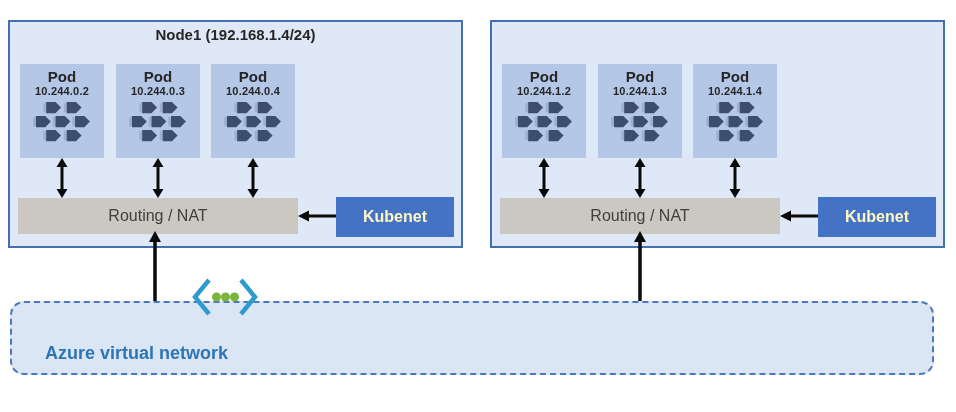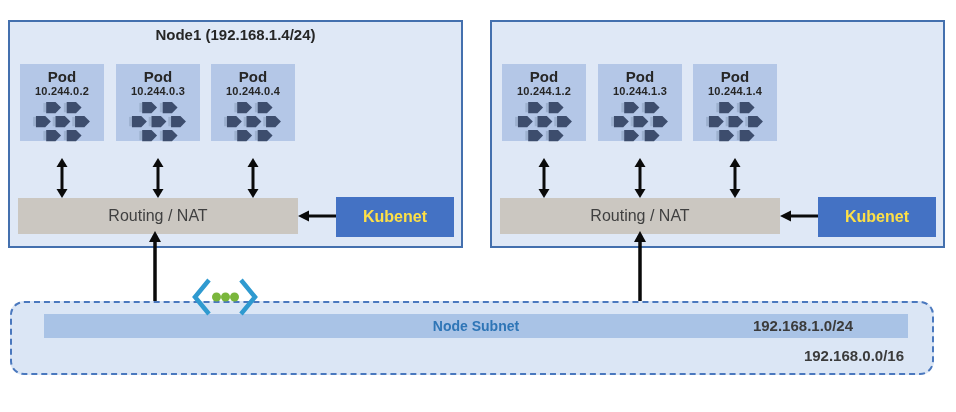--- a/index.html
+++ b/index.html
@@ -30,21 +30,21 @@
     text-align: center;
     font-size: 15px;
     font-weight: 600;
     color: var(--dark-text);
   }
   
   .pod {
     position: absolute;
     top: 42px;
     width: 84px;
-    height: 77px;
+    height: 94px;
     background: var(--pod-fill);
     text-align: center;
   }
   .pod-a { left: 10px; }
   .pod-b { left: 106px; }
   .pod-c { left: 201px; }
   .pod-label {
     margin-top: 4px;
     font-size: 15px;
     font-weight: 700;
@@ -76,21 +76,21 @@
     text-align: center;
     line-height: 36px;
     font-size: 16px;
     color: #404040;
   }
   .kubenet {
     position: absolute;
     left: 326px; top: 175px;
     width: 118px; height: 40px;
     background: var(--kubenet-fill);
-    color: #fde047;
+    color: #fef9c3;
     font-weight: 700;
     font-size: 16px;
     text-align: center;
     line-height: 40px;
   }
   
   .vnet {
     position: absolute;
     left: 10px; top: 301px;
     width: 924px; height: 74px;
@@ -269,23 +269,19 @@
   </div>
 
   <svg class="longarrow longarrow-1" viewBox="0 0 16 91">
       <use href="#sym-longarrow"></use>
     </svg>
   <svg class="longarrow longarrow-2" viewBox="0 0 16 91">
       <use href="#sym-longarrow"></use>
     </svg>
 
   <div class="vnet">
-    <div class="subnet-bar">
-      <div class="subnet-label">Node Subnet</div>
-      <div class="subnet-cidr">192.168.1.0/24</div>
-    </div>
-    <div class="vnet-cidr">192.168.0.0/16</div>
+    <div class="vnet-label">Azure virtual network</div>
   </div>
   <svg class="vnet-icon" viewBox="0 0 66 40">
       <use href="#sym-vneticon"></use>
     </svg>
 
 </div>
 
 </body></html>

